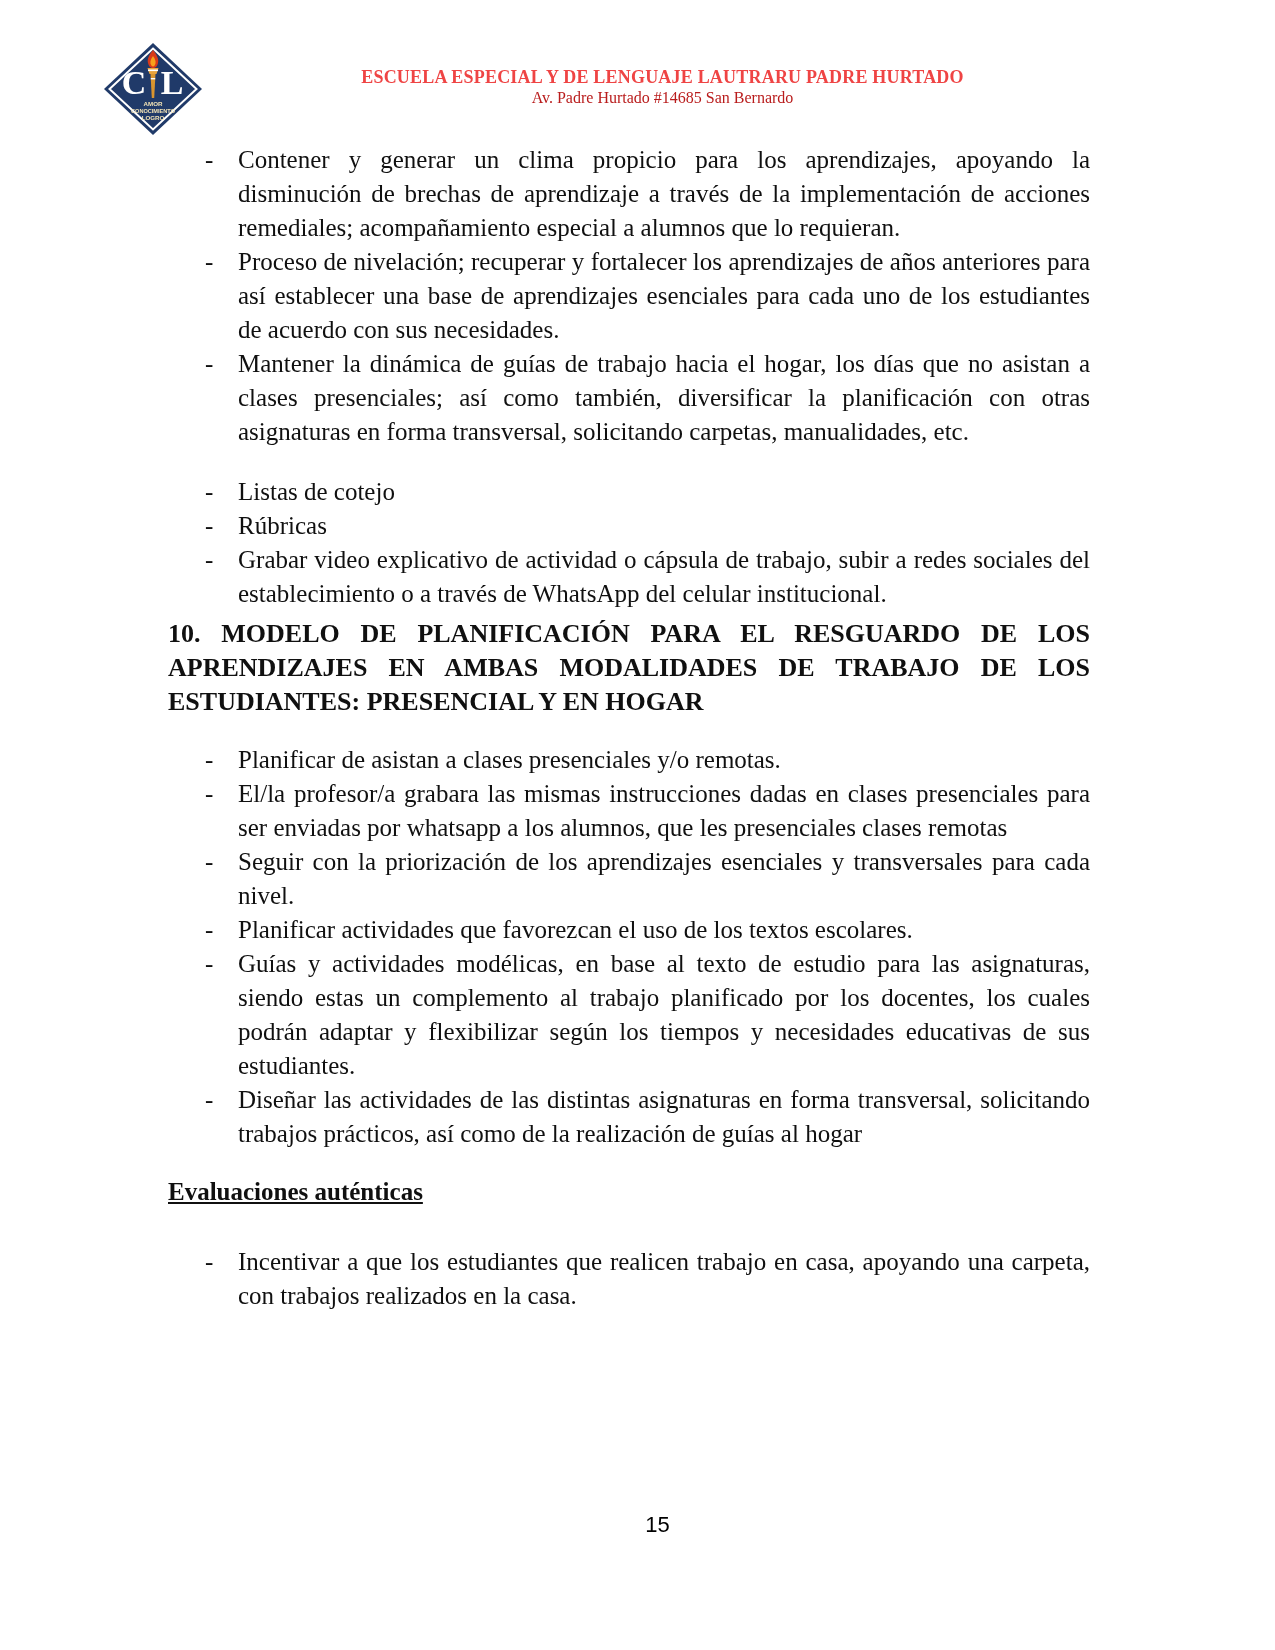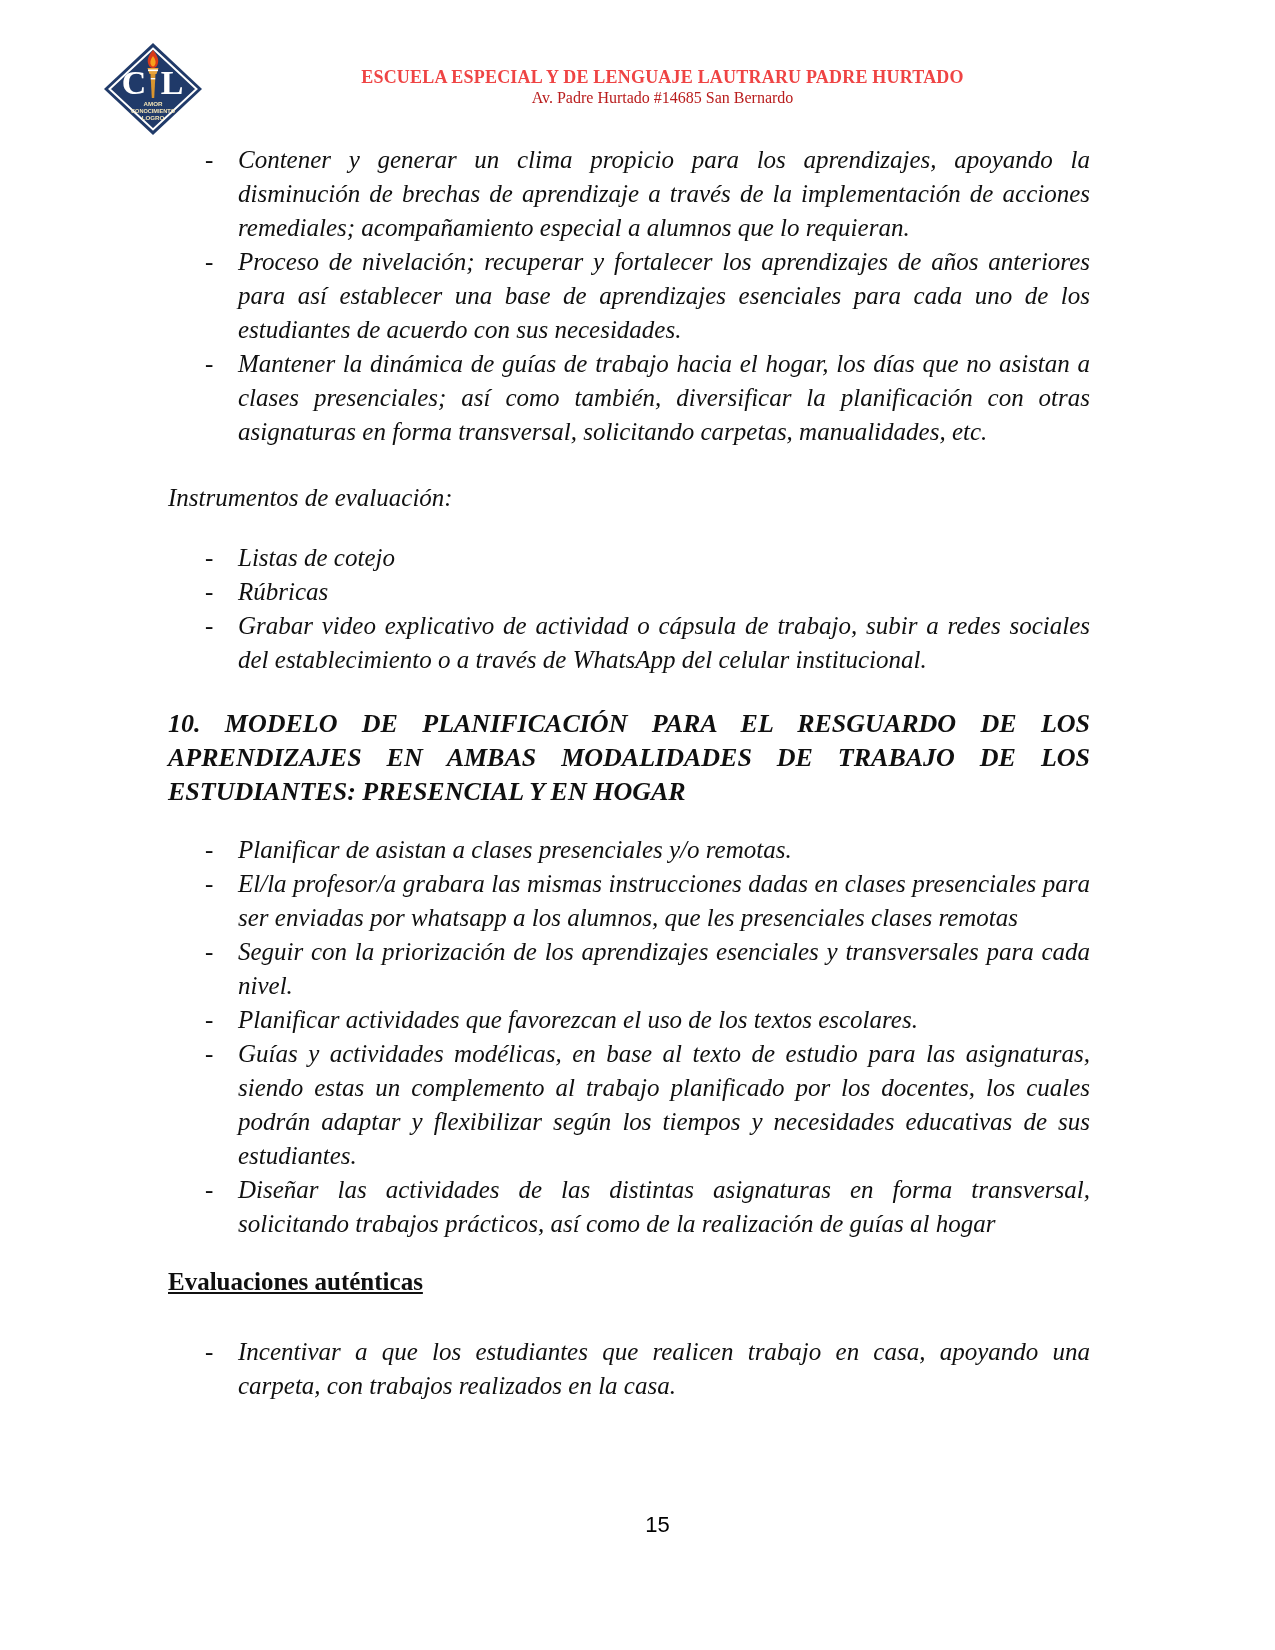--- a/index.html
+++ b/index.html
@@ -48,34 +48,32 @@
   .bullet { display: flex; }
   .dash {
     flex: none;
     width: 33px;
     margin-left: 37px;
     text-align: left;
   }
   .btext {
     flex: 1;
     text-align: justify;
-    font-style: italic;
   }
   .italic-heading {
     font-style: italic;
     margin: 32px 0 0 0;
   }
   .list-gap { margin-top: 26px; }
   .big-heading {
     font-weight: bold;
     font-size: 26px;
     line-height: 34px;
     text-align: justify;
-    margin: 30px 0 0 0;
-    font-style: italic;
+    margin: 6px 0 0 0;
   }
   .list-after-heading { margin-top: 24px; }
   .underline-heading {
     font-weight: bold;
     text-decoration: underline;
     margin: 24px 0 0 0;
     font-size: 25px;
   }
   .list-after-underline { margin-top: 36px; }
 
@@ -136,21 +134,20 @@
       <div class="bullet">
         <span class="dash">-</span>
         <span class="btext">Proceso de nivelación; recuperar y fortalecer los aprendizajes de años anteriores para así establecer una base de aprendizajes esenciales para cada uno de los estudiantes de acuerdo con sus necesidades.</span>
       </div>
       <div class="bullet">
         <span class="dash">-</span>
         <span class="btext">Mantener la dinámica de guías de trabajo hacia el hogar, los días que no asistan a clases presenciales; así como también, diversificar la planificación con otras asignaturas en forma transversal, solicitando carpetas, manualidades, etc.</span>
       </div>
     </div>
 
-    <p class="italic-heading">Instrumentos de evaluación:</p>
 
     <div class="blist list-gap">
       <div class="bullet">
         <span class="dash">-</span>
         <span class="btext">Listas de cotejo</span>
       </div>
       <div class="bullet">
         <span class="dash">-</span>
         <span class="btext">Rúbricas</span>
       </div>

